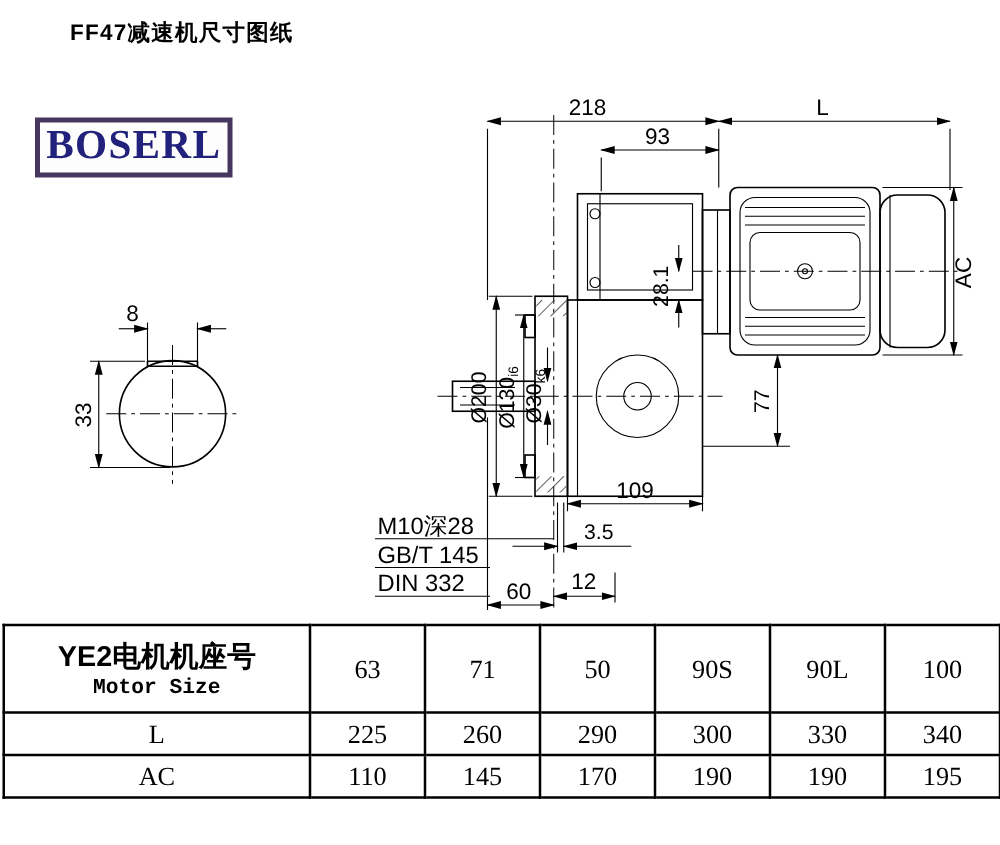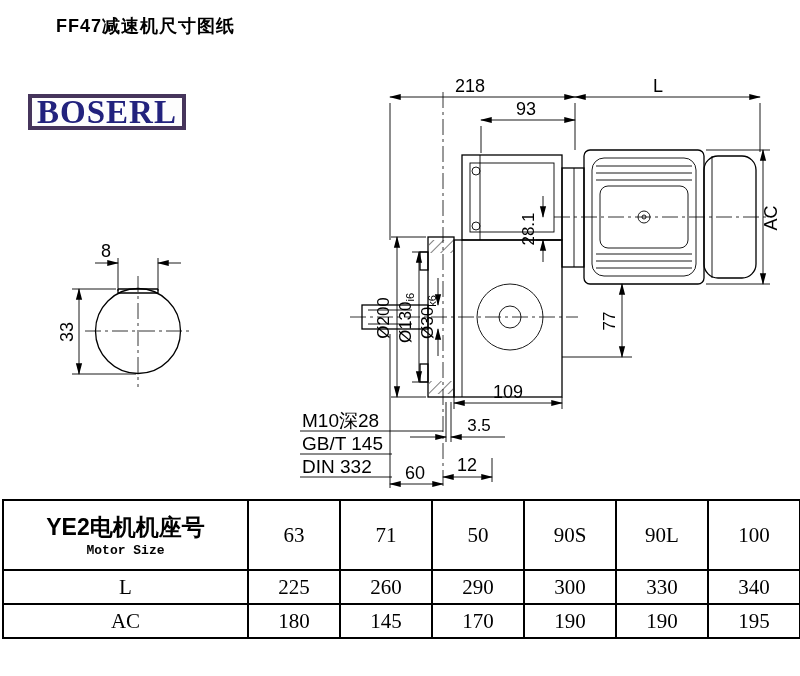--- a/index.html
+++ b/index.html
@@ -1,35 +1,35 @@
 <!DOCTYPE html>
 <html><head>
 <meta charset="utf-8">
 <style>
   * { margin:0; padding:0; box-sizing:border-box; }
   html,body { width:800px; height:676px; background:#ffffff; font-family:"Liberation Sans",sans-serif; position:relative; overflow:hidden; }
   .title { position:absolute; left:56px; top:14px; font-size:18px; font-weight:bold; color:#000; letter-spacing:1px; }
-  .logo { position:absolute; left:28px; top:94px; width:158px; height:36px; border:4px solid #46355c; background:#fdfdfd; display:flex; align-items:center; justify-content:center; }
+  .logo { position:absolute; left:28px; top:94px; width:158px; height:48px; border:4px solid #46355c; background:#fdfdfd; display:flex; align-items:flex-start; justify-content:center; }
   .logo span { font-family:"Liberation Serif",serif; font-weight:bold; font-size:33px; color:#22227d; letter-spacing:1px; }
   svg.drawing { position:absolute; left:0; top:0; }
   .ln   { stroke:#000; stroke-width:1.3; fill:none; }
   .thin { stroke:#000; stroke-width:0.9; fill:none; }
   .cl   { stroke:#000; stroke-width:0.8; fill:none; stroke-dasharray:16 4 3 4; }
   .dim  { stroke:#000; stroke-width:0.9; fill:none; }
   text { fill:#000; font-family:"Liberation Sans",sans-serif; }
   .dimtxt  { font-size:18px; }
   .dimtxt2 { font-size:17px; }
   .sub { font-size:11px; }
   .notetxt { font-size:19px; }
   table.dim-table { position:absolute; left:2px; top:499px; width:796px; border-collapse:collapse; table-layout:fixed; text-align:center; }
   .dim-table td { border:2px solid #000; font-family:"Liberation Serif",serif; font-size:21px; color:#000; vertical-align:middle; }
   .dim-table tr.head-row { height:70px;padding-left:44px; }
   .dim-table tr.data-row { height:34px; }
   .dim-table .h1 { font-family:"Liberation Sans",sans-serif; font-weight:bold; font-size:23px; }
-  .dim-table .h2 { font-family:"Liberation Mono",monospace; font-weight:bold; font-size:13px; }
+  .dim-table .h2 { font-family:"Liberation Mono",monospace; font-weight:bold; font-size:17px; }
   col.c0 { width:245px; } col.c { width:92px; }
 </style>
 </head>
 <body>
 
 <div class="title">FF47减速机尺寸图纸</div>
 
 <div class="logo">
   <span>BOSERL</span>
 </div>
@@ -250,21 +250,21 @@
     <td>L</td>
     <td>225</td>
     <td>260</td>
     <td>290</td>
     <td>300</td>
     <td>330</td>
     <td>340</td>
   </tr>
   <tr class="data-row">
     <td>AC</td>
-    <td>180</td>
+    <td>110</td>
     <td>145</td>
     <td>170</td>
     <td>190</td>
     <td>190</td>
     <td>195</td>
   </tr>
   </tbody>
 </table>
 
 </body></html>

